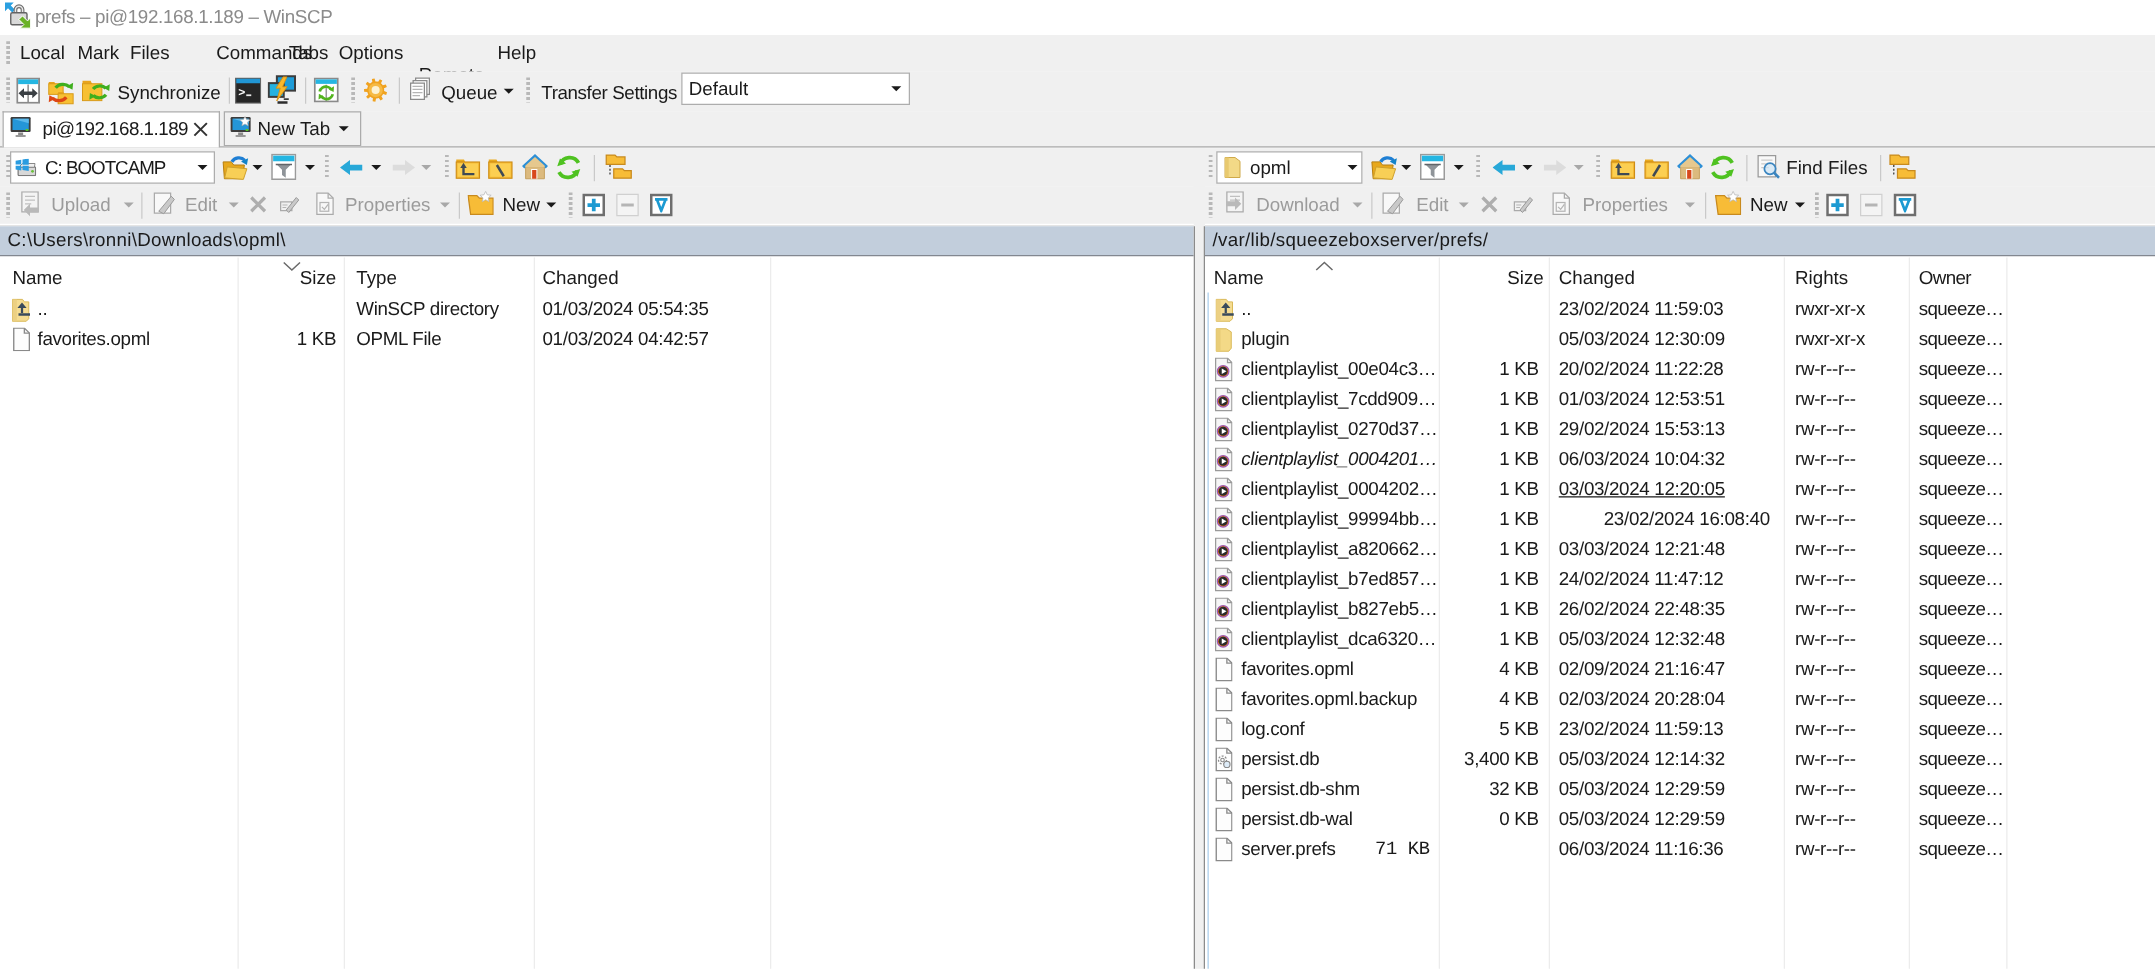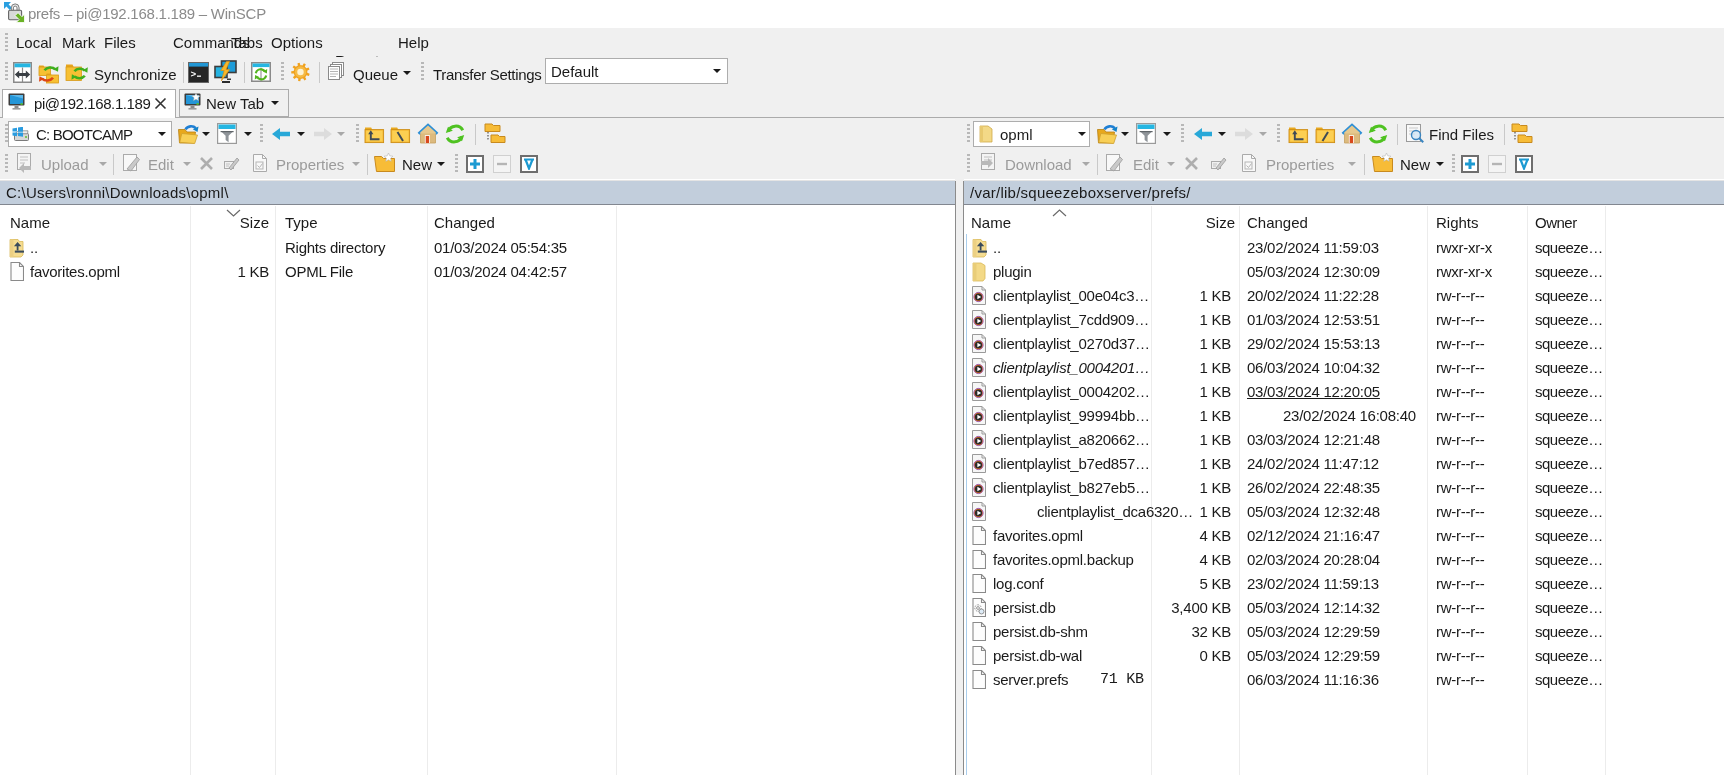--- a/index.html
+++ b/index.html
@@ -454,21 +454,21 @@
  <circle cx="6" cy="10" r="3.2" fill="none" stroke="#8a8a8a" stroke-width="1" stroke-dasharray="1.6 1.2"></circle>
  <circle cx="6" cy="10" r="1.4" fill="none" stroke="#8a8a8a" stroke-width="0.9"></circle>
  <circle cx="9.5" cy="13.5" r="2.5" fill="#ddebf7" stroke="#8a8a8a" stroke-width="0.9"></circle>
 </g>
 </defs>
 </svg>
 <svg class="ic" style="left:9px;top:238px" width="15" height="20" viewBox="0 0 15 20">
       <use href="#g-folderup"></use>
     </svg>
 <div class="row" style="left:30px;top:239px;">..</div>
-<div class="row" style="left:285px;top:239px;">Rights directory</div>
+<div class="row" style="left:285px;top:239px;">WinSCP directory</div>
 <div class="row" style="left:434px;top:239px;">01/03/2024 05:54:35</div>
 <svg class="ic" style="left:10px;top:262px" width="14" height="19" viewBox="0 0 14 19">
       <use href="#g-page"></use>
     </svg>
 <div class="row" style="left:30px;top:263px;">favorites.opml</div>
 <div class="row" style="left:150px;top:263px;width:119px;text-align:right;">1 KB</div>
 <div class="row" style="left:285px;top:263px;">OPML File</div>
 <div class="row" style="left:434px;top:263px;">01/03/2024 04:42:57</div>
 
 <svg class="ic" style="left:972px;top:238px" width="15" height="20" viewBox="0 0 15 20">
@@ -553,31 +553,31 @@
       <use href="#g-media"></use>
     </svg>
 <div class="row" style="left:993px;top:479px;">clientplaylist_b827eb5…</div>
 <div class="row" style="left:1100px;width:131px;text-align:right;top:479px;">1 KB</div>
 <div class="row" style="left:1247px;top:479px;">26/02/2024 22:48:35</div>
 <div class="row" style="left:1436px;top:479px;">rw-r--r--</div>
 <div class="row" style="left:1535px;letter-spacing:-0.5px;top:479px;">squeeze…</div>
 <svg class="ic" style="left:972px;top:502px" width="14" height="20" viewBox="0 0 14 20">
       <use href="#g-media"></use>
     </svg>
-<div class="row" style="left:993px;top:503px;margin-left:44px;">clientplaylist_dca6320…</div>
+<div class="row" style="left:993px;top:503px;">clientplaylist_dca6320…</div>
 <div class="row" style="left:1100px;width:131px;text-align:right;top:503px;">1 KB</div>
 <div class="row" style="left:1247px;top:503px;">05/03/2024 12:32:48</div>
 <div class="row" style="left:1436px;top:503px;">rw-r--r--</div>
 <div class="row" style="left:1535px;letter-spacing:-0.5px;top:503px;">squeeze…</div>
 <svg class="ic" style="left:972px;top:526px" width="14" height="20" viewBox="0 0 14 20">
       <use href="#g-page"></use>
     </svg>
 <div class="row" style="left:993px;top:527px;">favorites.opml</div>
 <div class="row" style="left:1100px;width:131px;text-align:right;top:527px;">4 KB</div>
-<div class="row" style="left:1247px;top:527px;">02/12/2024 21:16:47</div>
+<div class="row" style="left:1247px;top:527px;">02/09/2024 21:16:47</div>
 <div class="row" style="left:1436px;top:527px;">rw-r--r--</div>
 <div class="row" style="left:1535px;letter-spacing:-0.5px;top:527px;">squeeze…</div>
 <svg class="ic" style="left:972px;top:550px" width="14" height="20" viewBox="0 0 14 20">
       <use href="#g-page"></use>
     </svg>
 <div class="row" style="left:993px;top:551px;">favorites.opml.backup</div>
 <div class="row" style="left:1100px;width:131px;text-align:right;top:551px;">4 KB</div>
 <div class="row" style="left:1247px;top:551px;">02/03/2024 20:28:04</div>
 <div class="row" style="left:1436px;top:551px;">rw-r--r--</div>
 <div class="row" style="left:1535px;letter-spacing:-0.5px;top:551px;">squeeze…</div>

